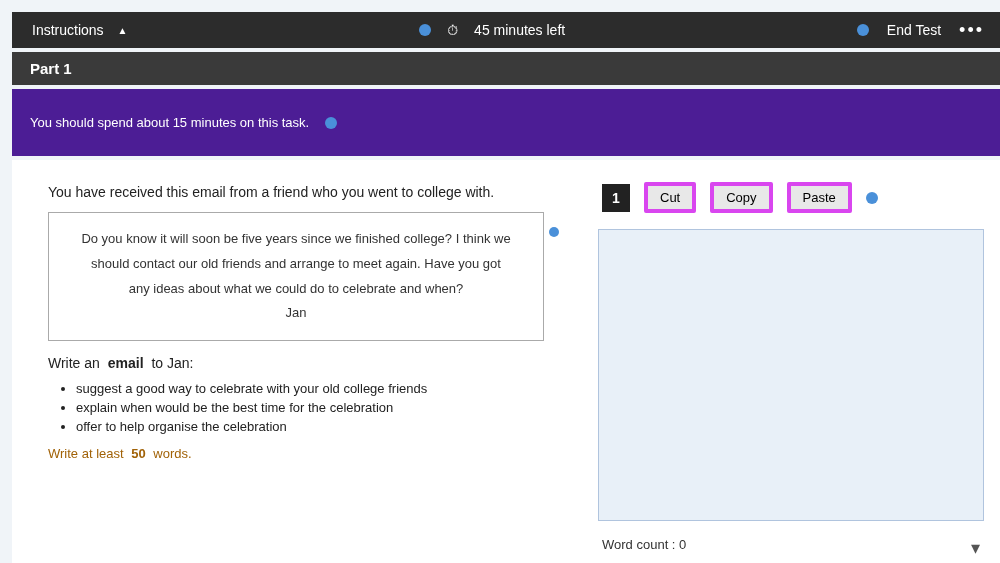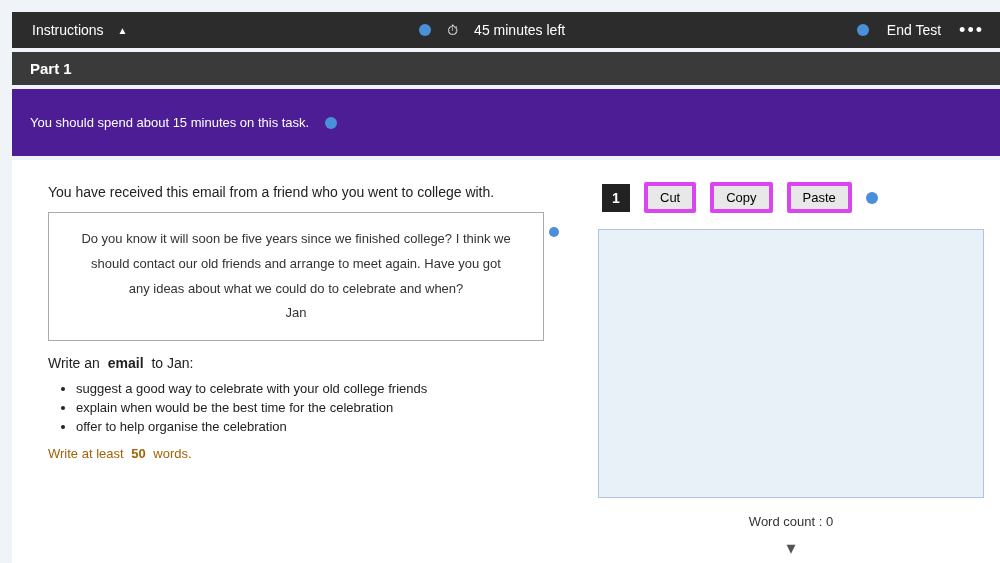--- a/index.html
+++ b/index.html
@@ -136,26 +136,25 @@
       background: #e8f0f8;
       resize: none;
       font-size: 14px;
       padding: 8px;
       outline: none;
       font-family: Arial, sans-serif;
     }
 
     .word-count-bar {
       display: flex;
-      align-items: center;
+      align-items: flex-start;
       justify-content: space-between;
       padding-top: 4px;
       font-size: 13px;
       color: #333;
-      flex-direction: column;
     }
     .scroll-indicator { font-size: 18px; color: #555; }
 
     
     .bottom-bar {
       background: #2c2c2c;
       height: 42px;
       display: flex;
       align-items: center;
       justify-content: space-between;

